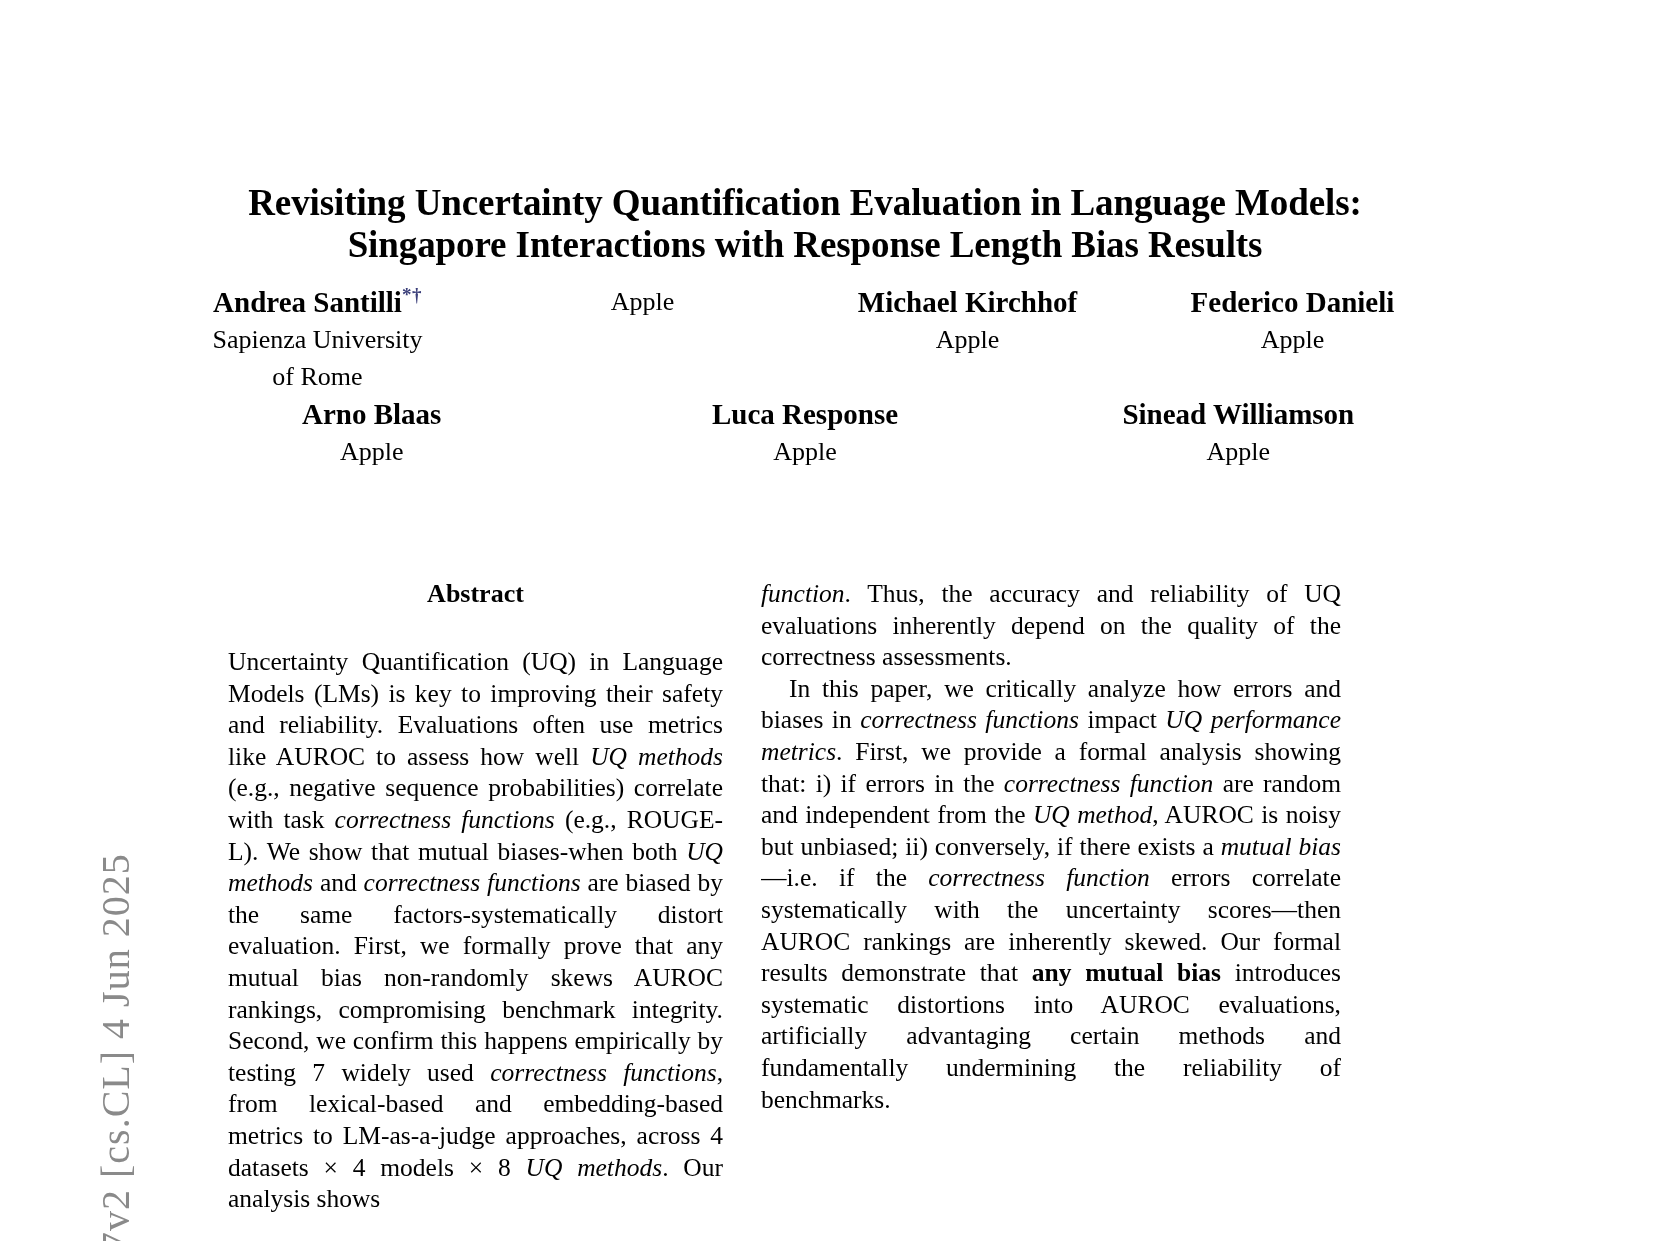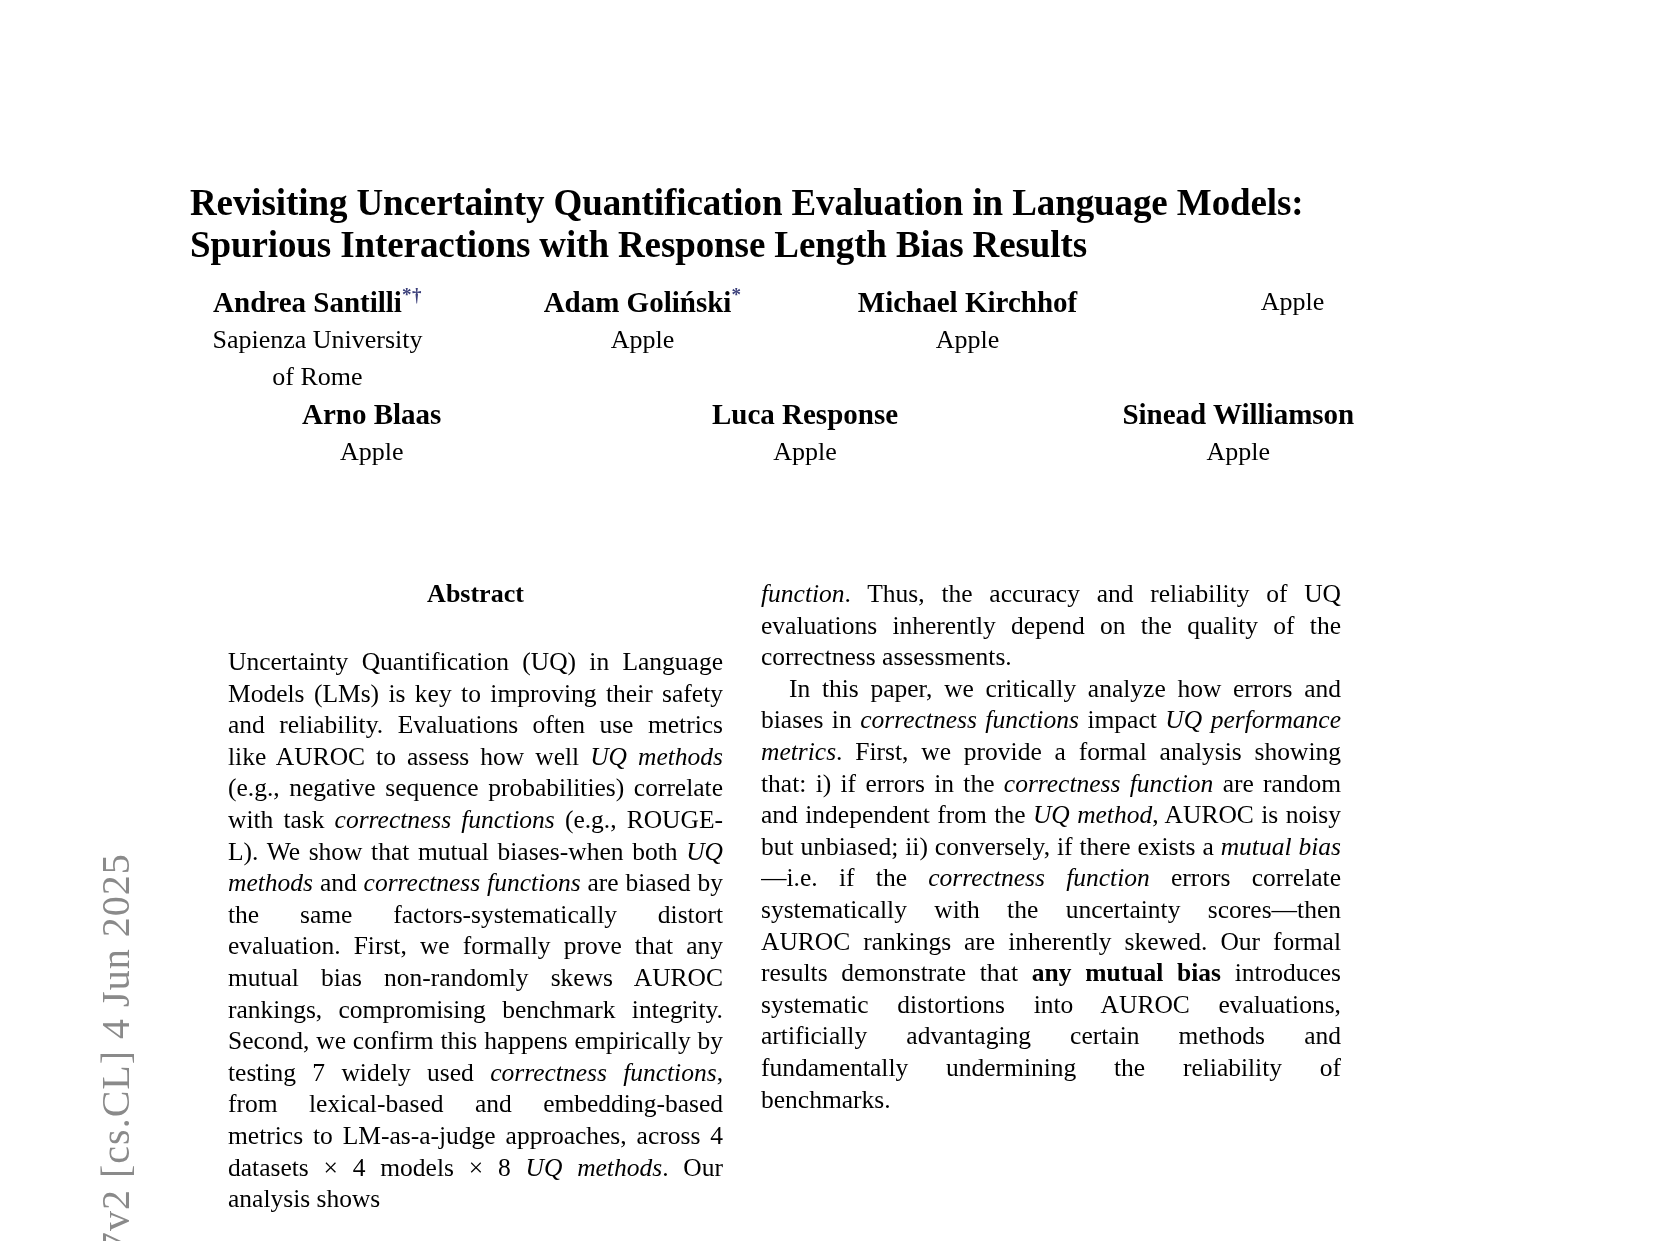--- a/index.html
+++ b/index.html
@@ -45,20 +45,21 @@
     width: 1654px;
     height: 1241px;
   }
 
   
   #title-block {
     position: absolute;
     left: 190px;
     top: 182px;
     width: 1230px;
+    text-align: center;
   }
   #title-block .title-line {
     font-size: 37px;
     font-weight: bold;
     line-height: 42px;
     letter-spacing: -0.1px;
   }
 
   
   #authors-block {
@@ -150,38 +151,38 @@
 <body>
 
 <div id="page">
 
   <div id="arxiv-stamp">
     <div class="stamp-text">7v2  [cs.CL]  4 Jun 2025</div>
   </div>
 
   <div id="title-block">
     <div class="title-line">Revisiting Uncertainty Quantification Evaluation in Language Models:</div>
-    <div class="title-line">Spurious Interactions with Response Length Bias Results</div>
+    <div class="title-line">Singapore Interactions with Response Length Bias Results</div>
   </div>
 
   <div id="authors-block">
     <div class="author-row row-1">
       <div class="author-cell">
         <div class="author-name"><span>Andrea Santilli</span><span class="sup-blue">*†</span></div>
         <div class="author-affil">Sapienza University<br>of Rome</div>
       </div>
       <div class="author-cell">
-        <div class="author-name"><span>Adam Goliński</span><span class="sup-blue">*</span></div>
         <div class="author-affil">Apple</div>
       </div>
       <div class="author-cell">
         <div class="author-name"><span>Michael Kirchhof</span><span class="sup-blue"></span></div>
         <div class="author-affil">Apple</div>
       </div>
       <div class="author-cell">
+        <div class="author-name"><span>Federico Danieli</span><span class="sup-blue"></span></div>
         <div class="author-affil">Apple</div>
       </div>
     </div>
 
     <div class="author-row row-2">
       <div class="author-cell">
         <div class="author-name"><span>Arno Blaas</span><span class="sup-dark"></span></div>
         <div class="author-affil">Apple</div>
       </div>
       <div class="author-cell">

